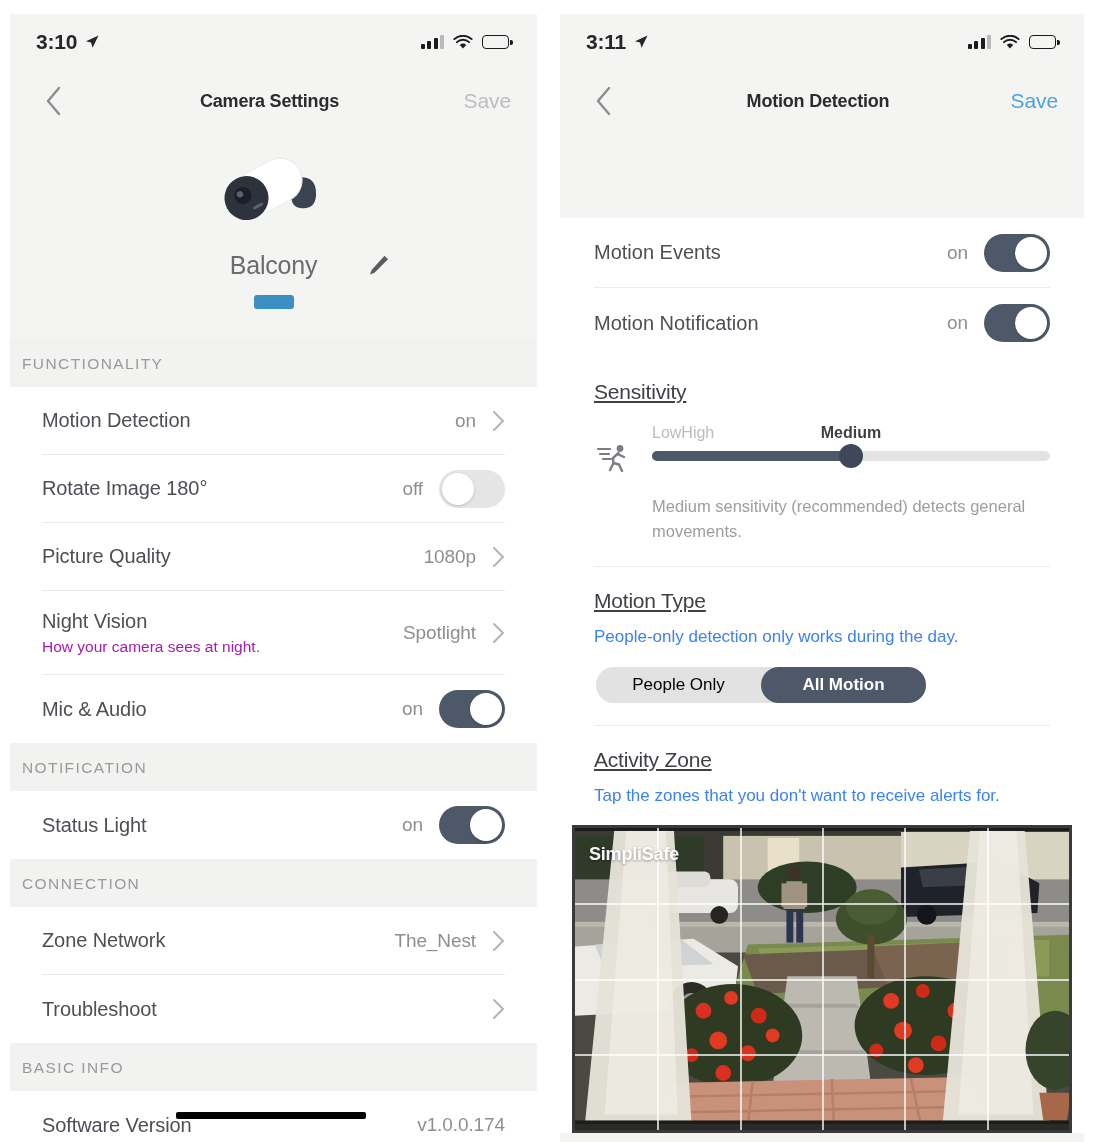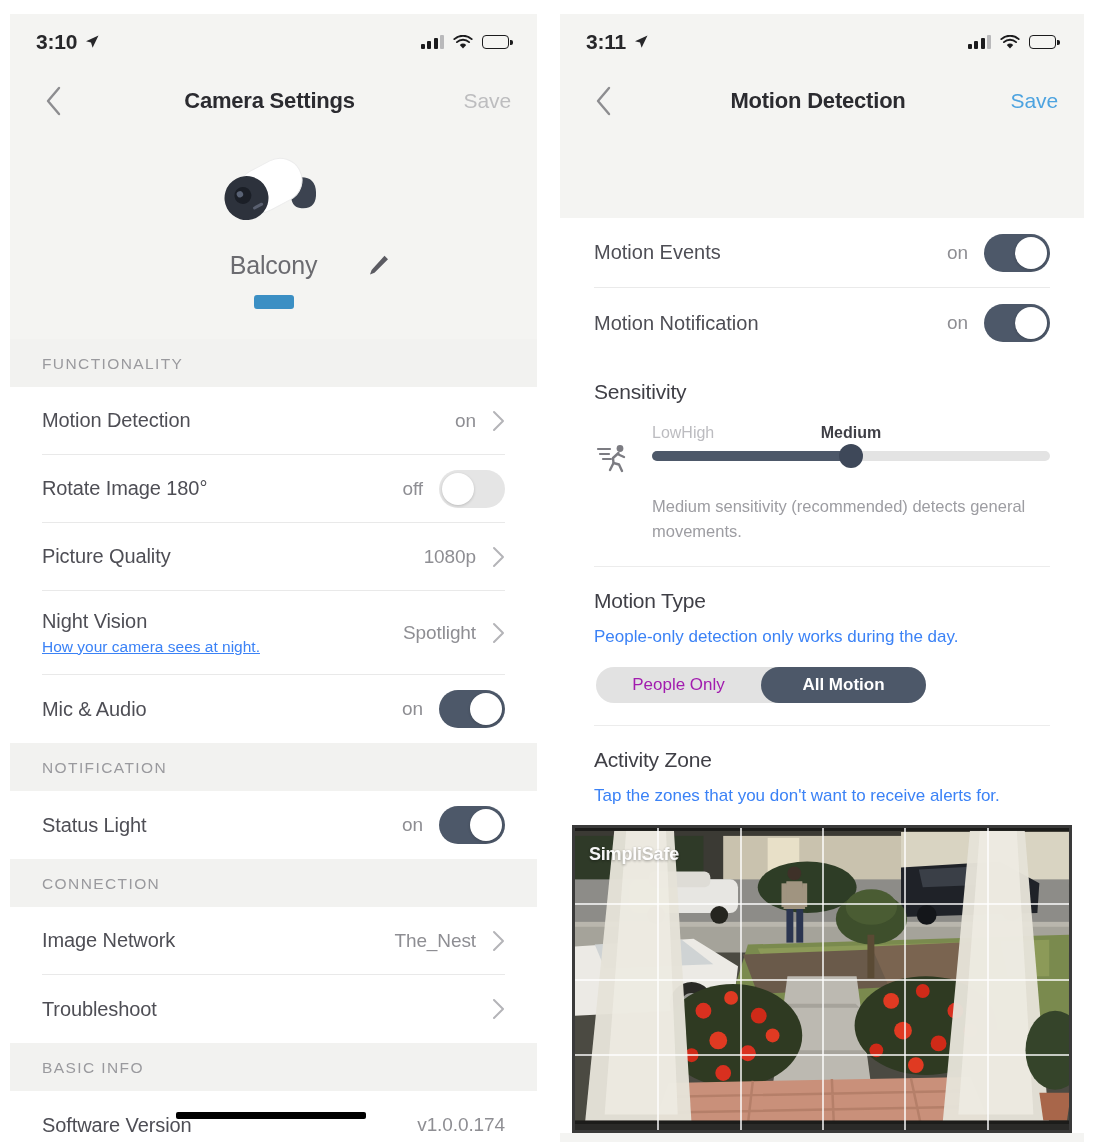--- a/index.html
+++ b/index.html
@@ -63,21 +63,21 @@
     background: #f4f4f2;
     position: relative;
   }
   .nav-back {
     width: 34px; height: 34px;
     display: flex; align-items: center; justify-content: center;
     color: #8d8d90;
   }
   .nav-title {
     position: absolute; left: 0; right: 8px; text-align: center;
-    font-size: 22px; font-weight: bold; color: #2b2b30;
+    font-size: 18px; font-weight: bold; color: #2b2b30;
     letter-spacing: -0.2px; pointer-events: none;
   }
   .nav-save {
     margin-left: auto; font-size: 21px; letter-spacing: -0.1px;
   }
   .nav-save.dim { color: #bdbdbf; }
   .nav-save.active { color: #4da3e0; }
 
   
   .hero {
@@ -100,40 +100,40 @@
   }
   .blue-pill {
     margin-top: 15px;
     width: 40px; height: 14px; border-radius: 3px;
     background: #3b8fc4;
   }
 
   
   .sect-head {
     background: #f2f2f0;
-    padding: 16px 32px 14px 32px;
+    padding: 16px 32px 14px 12px;
     font-size: 15.5px; letter-spacing: 1.4px;
     color: #9a9a9e; text-transform: uppercase;
   }
   .sect-head.tall { padding: 20px 32px 18px 32px; }
 
   
   .rows { background: #ffffff; padding: 0 32px; }
   .row {
     min-height: 68px;
     display: flex; align-items: center;
     border-bottom: 1px solid #e9e9e9;
     position: relative;
   }
   .row.last { border-bottom: none; }
   .row-main { flex: 1; display:flex; flex-direction: column; gap: 5px; }
   .row-label {
     font-size: 20px; color: #4e4e55; letter-spacing: -0.1px;
   }
-  .row-sub { font-size: 15.5px; color: #3b82f6; text-decoration: underline; }
+  .row-sub { font-size: 15.5px; color: #a21caf; }
   .row-right {
     display: flex; align-items: center; gap: 16px;
   }
   .row-value { font-size: 19px; color: #8e8e93; letter-spacing: -0.1px; }
   .chev { width: 13px; height: 22px; color: #b4b4b8; }
 
   
   .toggle {
     width: 66px; height: 38px; border-radius: 19px;
     position: relative; flex: none;
@@ -155,20 +155,21 @@
     min-height: 70px; display: flex; align-items: center;
     border-bottom: 1px solid #eaeaea;
   }
   .rp-row.last { border-bottom: none; }
   .rp-label { flex: 1; font-size: 20px; color: #4e4e55; }
 
   .block { padding: 22px 34px 0 34px; background:#fff; }
   .block-title {
     font-size: 21px; color: #3f3f46; letter-spacing: -0.2px;
     font-weight: normal;
+    text-decoration: underline;
   }
   .block-desc {
     font-size: 17px; color: #3b82f6; margin-top: 12px; line-height: 1.45;
   }
   .divider { height:1px; background:#ececec; margin: 22px 34px 0 34px; }
 
   
   .slider-wrap {
     display: flex; align-items: flex-start; gap: 18px;
     margin-top: 20px;
@@ -208,21 +209,21 @@
     margin-top: 18px;
     width: 330px; height: 36px; border-radius: 18px;
     background: #e2e2e2; display: flex; align-items: center;
     position: relative; margin-left: 2px;
   }
   .seg {
     flex: 1; height: 36px; border-radius: 18px;
     display: flex; align-items: center; justify-content: center;
     font-size: 17px;
   }
-  .seg.inactive { color: #a21caf; }
+  .seg.inactive { color: #000000; }
   .seg.active {
     background: #4d5869; color: #ffffff; font-weight: bold;
   }
 
   
   .cam-preview {
     margin: 16px 12px 0 12px;
     position: relative;
     height: 308px;
     border: 3px solid #3a3a3a;
@@ -388,21 +389,21 @@
               <span class="knob"></span>
             </div>
         </div>
       </div>
     </div>
 
     <div class="sect-head">CONNECTION</div>
     <div class="rows">
       <div class="row">
         <div class="row-main">
-            <div class="row-label">Image Network</div>
+            <div class="row-label">Zone Network</div>
           </div>
         <div class="row-right">
           <span class="row-value">The_Nest</span>
           <svg class="chev" viewBox="0 0 13 22">
               <path d="M2 2 L11 11 L2 20" stroke="currentColor" stroke-width="2" fill="none" stroke-linecap="round" stroke-linejoin="round"></path>
             </svg>
         </div>
       </div>
       <div class="row last">
         <div class="row-main">

